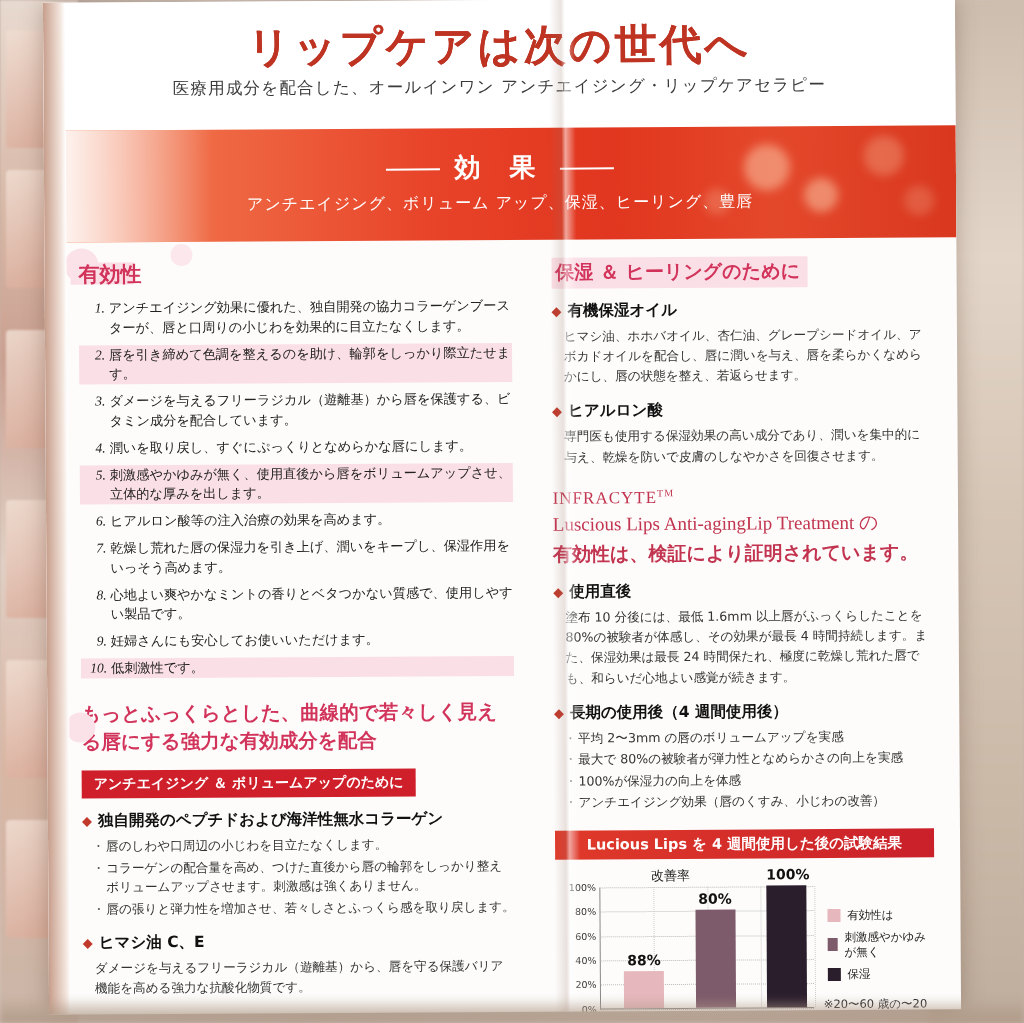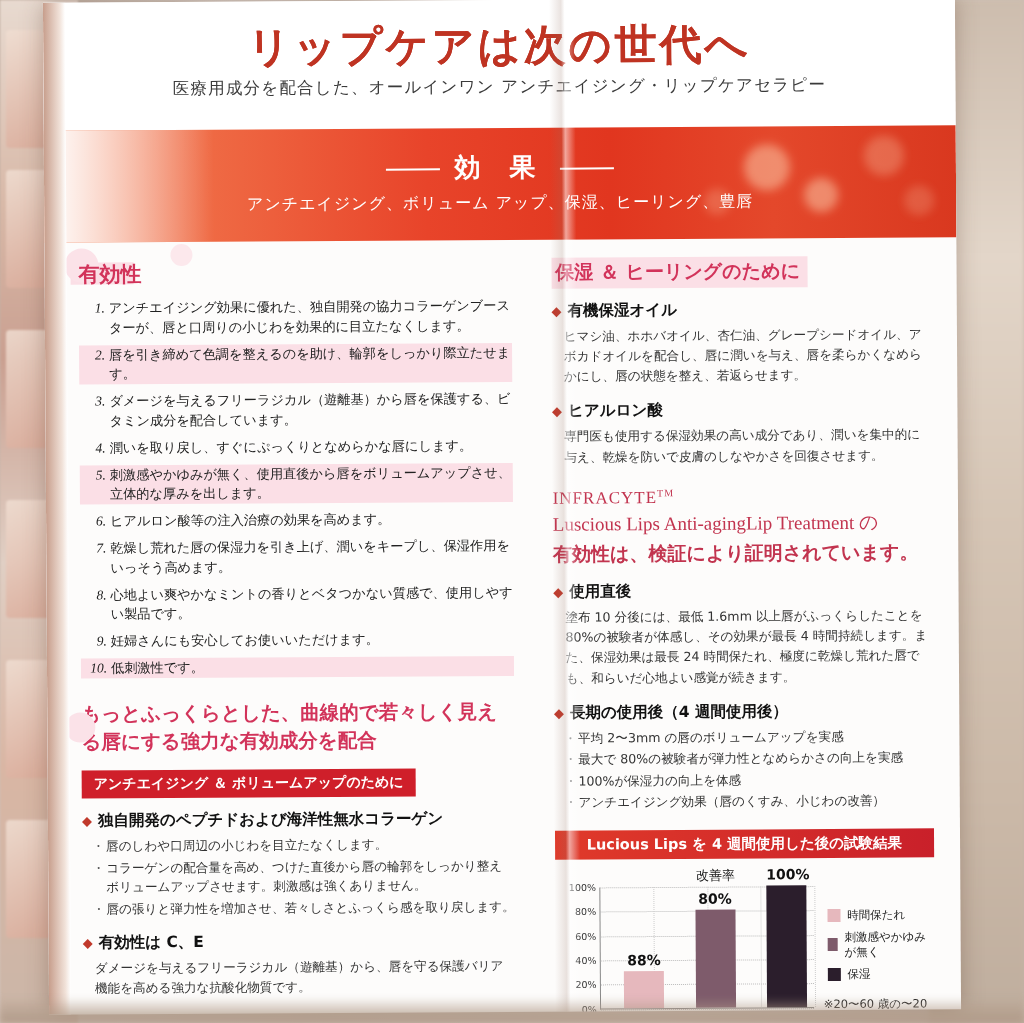--- a/index.html
+++ b/index.html
@@ -186,21 +186,20 @@
   .chart-title-bar {
     margin-top: 18px;
     background: linear-gradient(90deg,#e03a2a,#c9202a);
     color: #fff; text-align: center; font-size: 14.5px; font-weight: bold;
     padding: 5px 0; font-family: "DejaVu Sans", sans-serif;
   }
   .chart-wrap { position: relative; margin-top: 10px; height: 168px; }
   .chart-label {
     position: absolute; left: 96px; top: -2px; font-size: 13px; color: #222;
     font-family: "DejaVu Sans", sans-serif;
-    margin-left: 45px;
   }
   .plot {
     position: absolute; left: 44px; top: 18px; width: 214px; height: 122px;
     border-left: 1px solid #888; border-bottom: 1px solid #888;
   }
   .gridline { position: absolute; left: 0; width: 100%; border-top: 1px dotted #bbb; }
   .vline { position: absolute; top: 0; height: 100%; border-left: 1px dotted #ccc; }
   .ytick {
     position: absolute; right: 100%; margin-right: 4px; transform: translateY(-50%);
     font-size: 9.5px; color: #333; font-family: "DejaVu Sans", sans-serif;
@@ -293,21 +292,21 @@
           </div>
           <ul class="bullets">
             <li>唇のしわや口周辺の小じわを目立たなくします。</li>
             <li>コラーゲンの配合量を高め、つけた直後から唇の輪郭をしっかり整えボリュームアップさせます。刺激感は強くありません。</li>
             <li>唇の張りと弾力性を増加させ、若々しさとふっくら感を取り戻します。</li>
           </ul>
         </div>
 
         <div class="item">
           <div class="item-head">
-            <span class="dia">◆</span><span>有効性は C、E</span>
+            <span class="dia">◆</span><span>ヒマシ油 C、E</span>
           </div>
           <div class="para">ダメージを与えるフリーラジカル（遊離基）から、唇を守る保護バリア機能を高める強力な抗酸化物質です。</div>
         </div>
 
         <div class="item">
           <div class="item-head">
             <span>植物エキス</span>
           </div>
 
         </div>
@@ -382,21 +381,21 @@
               <div class="bar" style="left: 95px; width: 40px; height: 97.6px; background: rgb(126, 91, 107);">
                 <div class="barlabel">80%</div>
               </div>
               <div class="bar" style="left: 166.333px; width: 40px; height: 122px; background: rgb(43, 30, 44);">
                 <div class="barlabel">100%</div>
               </div>
             </div>
           <div class="legend" id="legend">
               <div class="legend-row">
                 <span class="legend-sw" style="background: rgb(230, 184, 189);"></span>
-                <span class="legend-tx">時間保たれ</span>
+                <span class="legend-tx">有効性は</span>
               </div>
               <div class="legend-row">
                 <span class="legend-sw" style="background: rgb(126, 91, 107);"></span>
                 <span class="legend-tx">刺激感やかゆみが無く</span>
               </div>
               <div class="legend-row">
                 <span class="legend-sw" style="background: rgb(43, 30, 44);"></span>
                 <span class="legend-tx">保湿</span>
               </div>
             </div>

